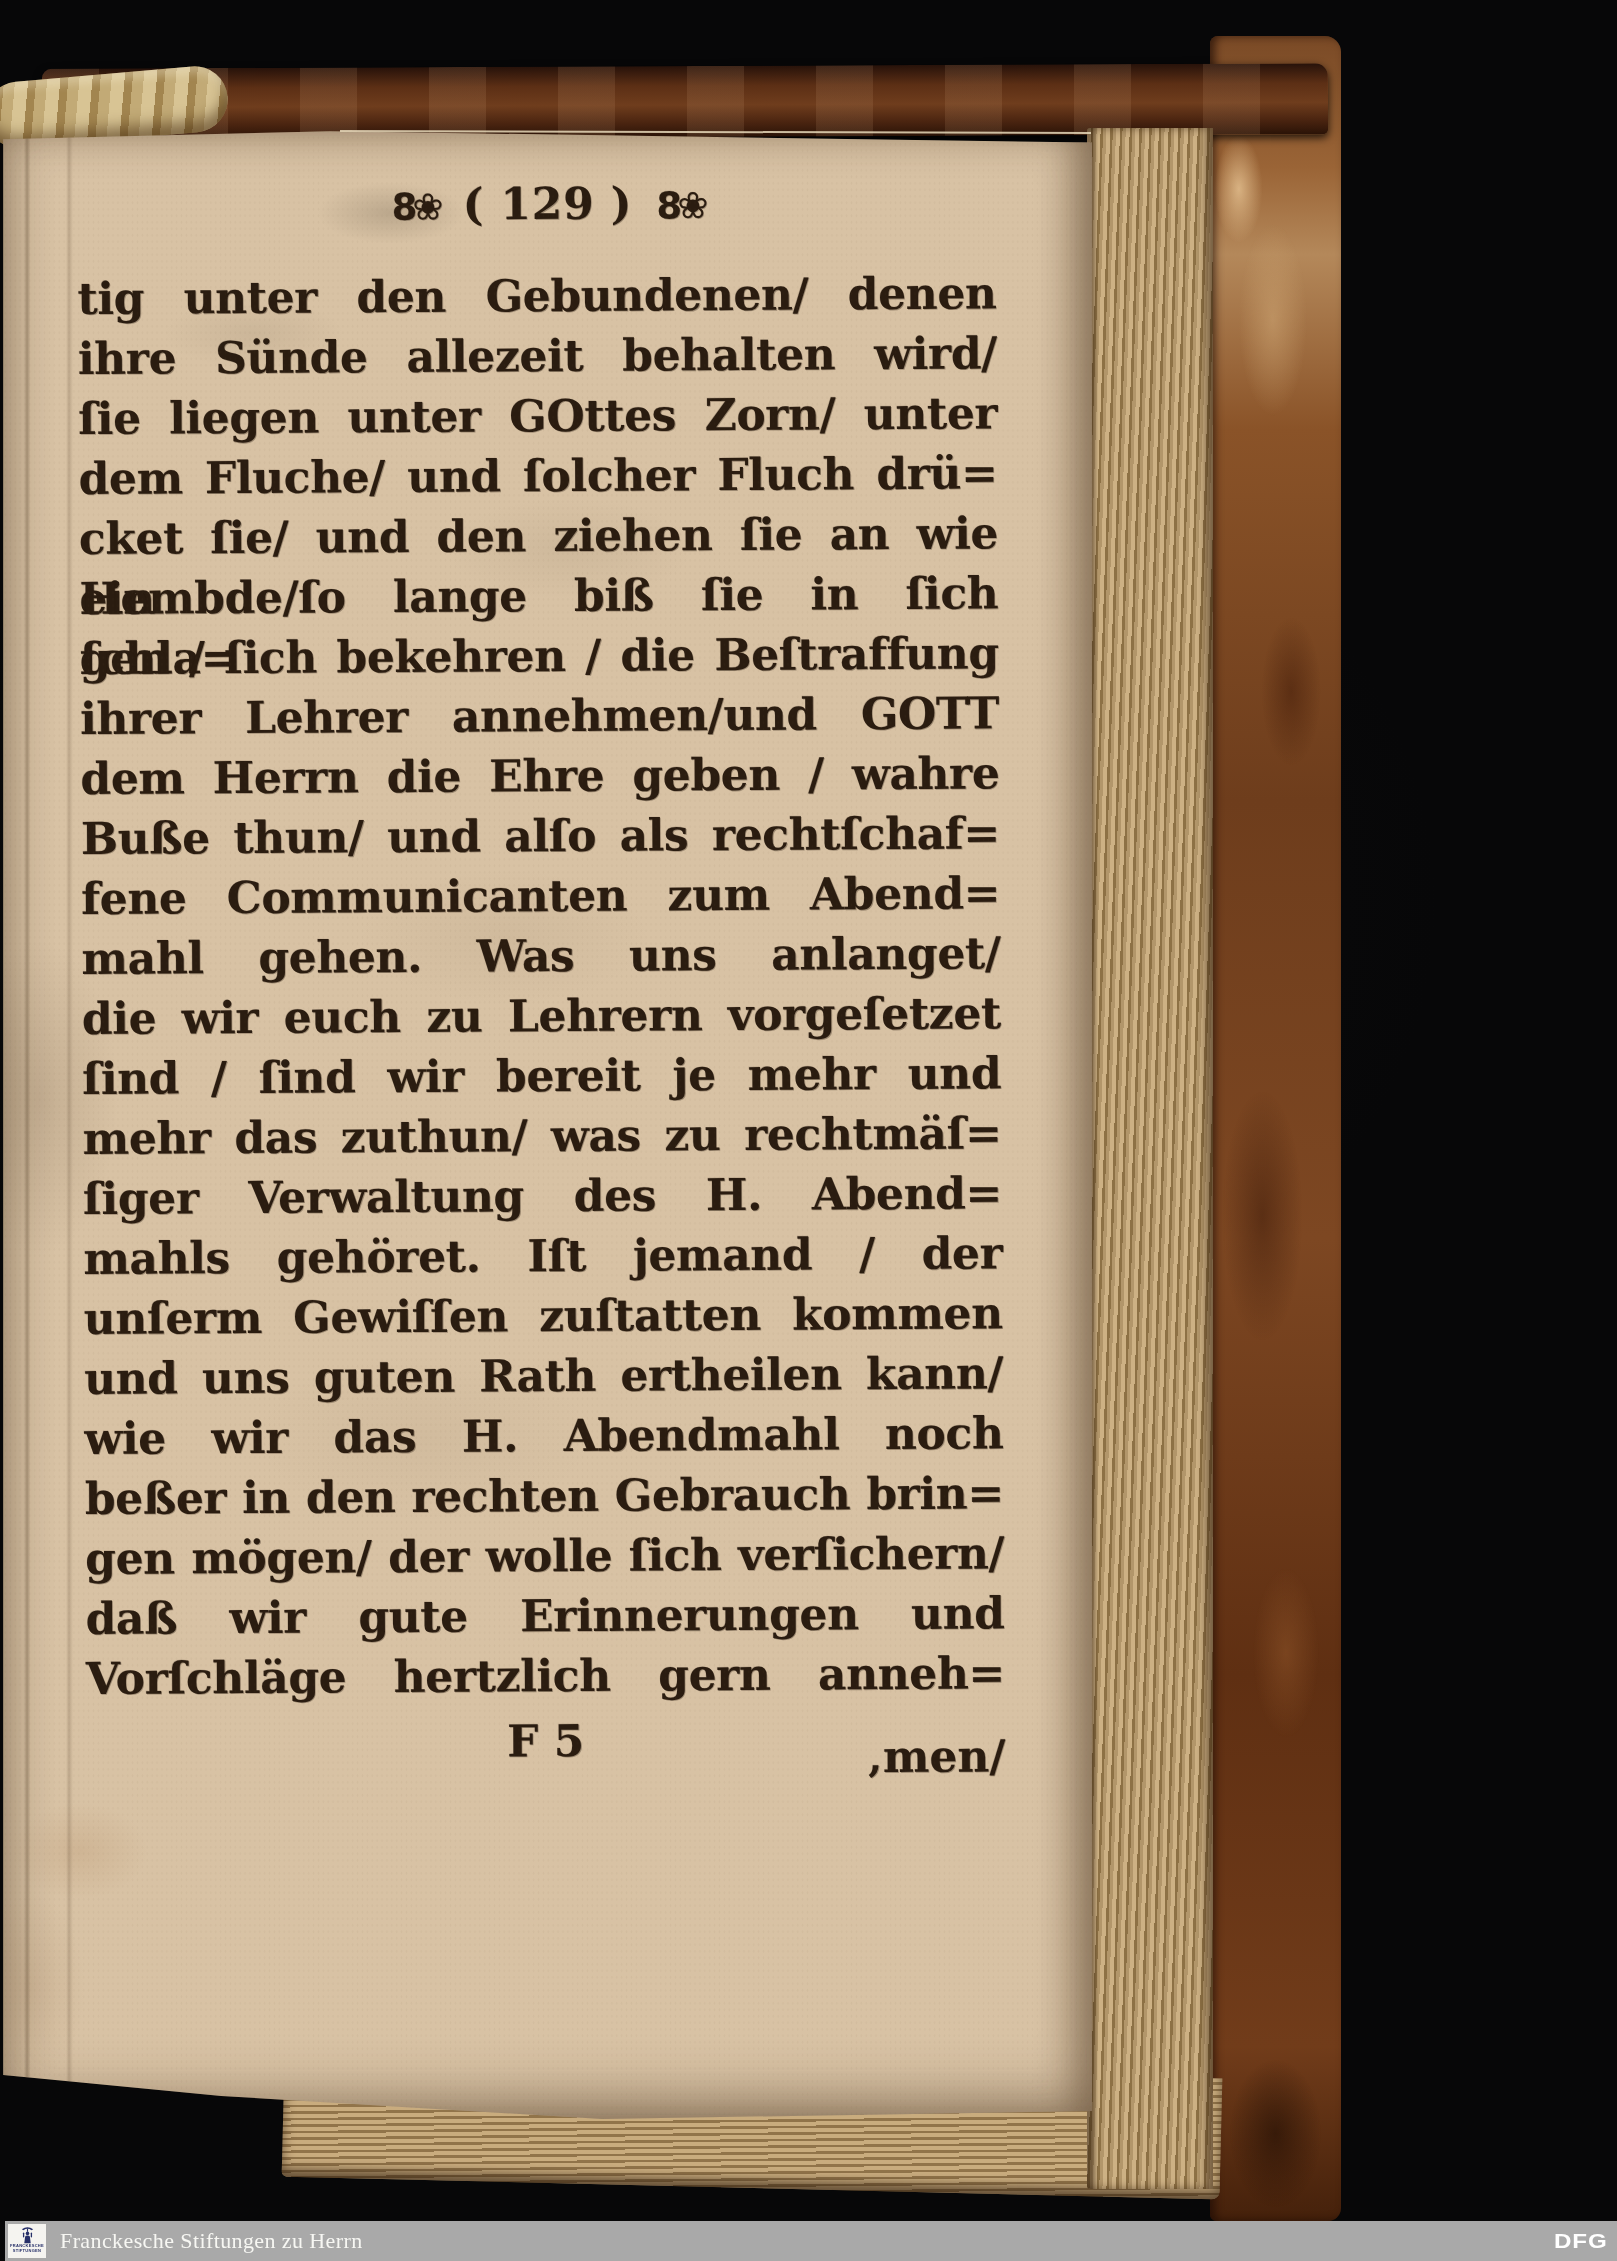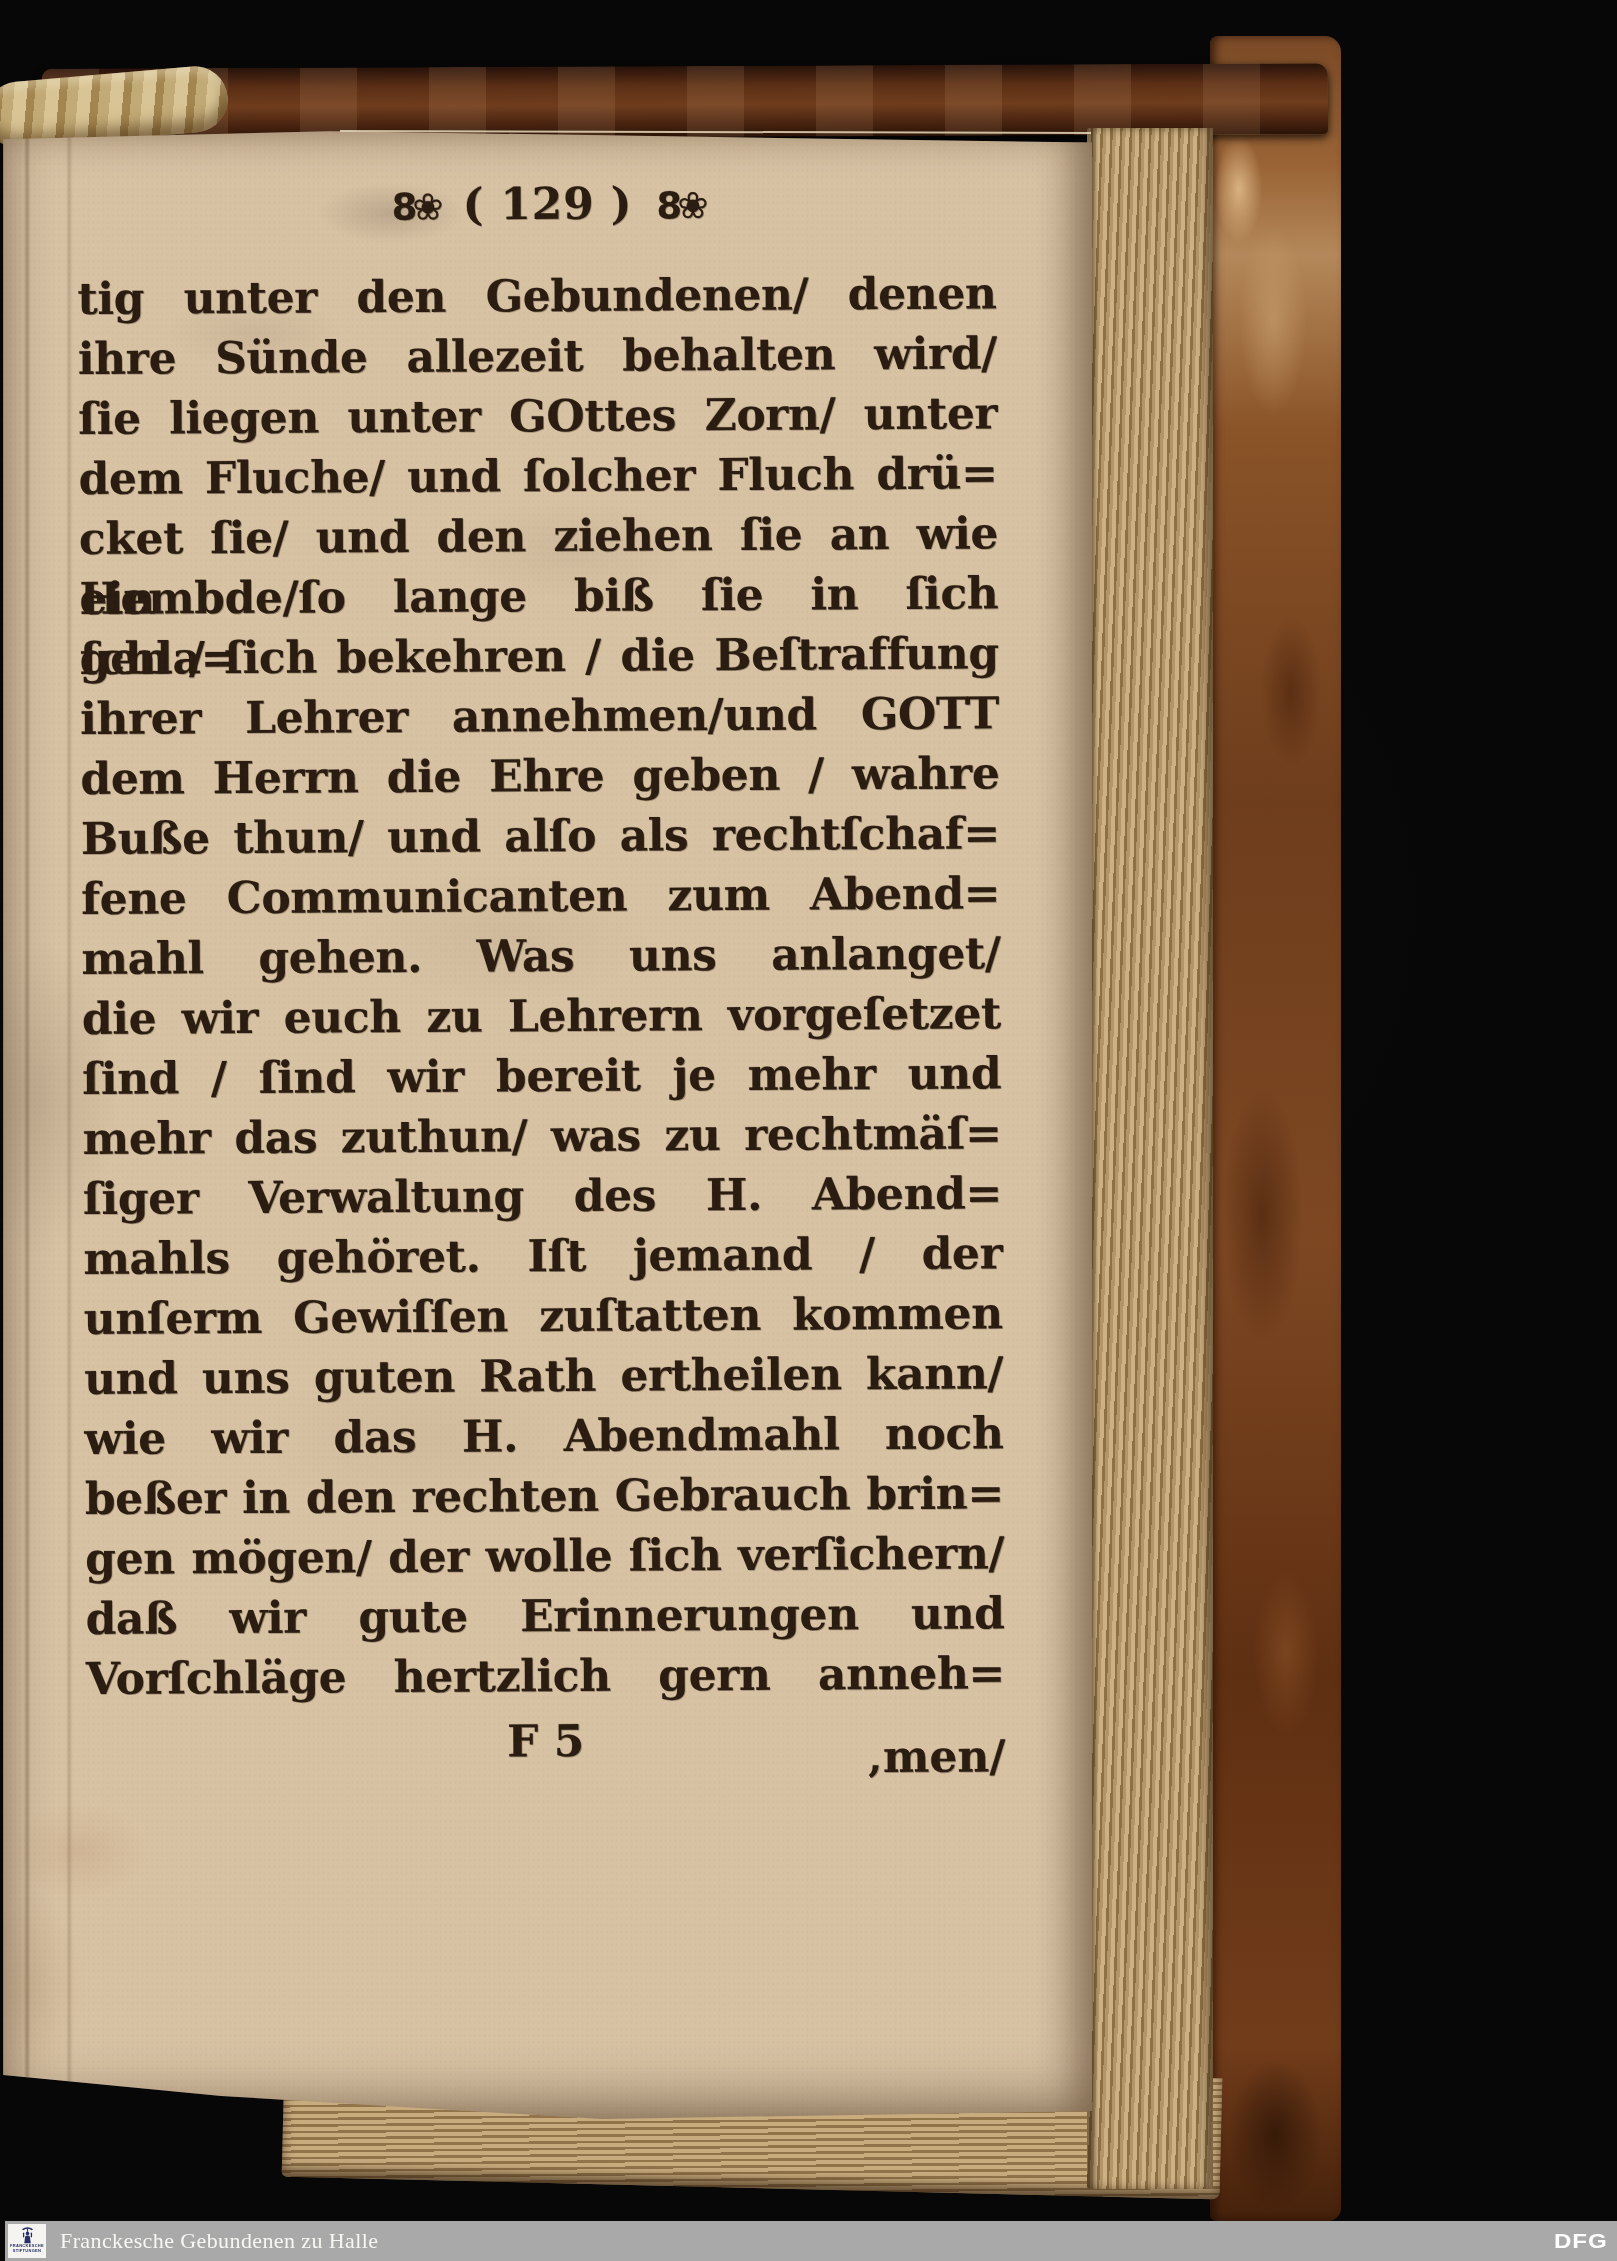--- a/index.html
+++ b/index.html
@@ -205,18 +205,18 @@
       <rect x="7.3" y="3" width="1.4" height="4" fill="#273069"></rect>
       <circle cx="8" cy="9" r="2.2" fill="#273069"></circle>
       <path d="M4 21 L5 13 Q5.5 11.5 8 11.5 Q10.5 11.5 11 13 L12 21 Z" fill="#273069"></path>
       <rect x="2.4" y="8" width="1.6" height="6" rx="0.8" fill="#273069"></rect>
       <rect x="12" y="8" width="1.6" height="6" rx="0.8" fill="#273069"></rect>
     </svg>
     <div class="logo-text">FRANCKESCHE</div>
     <div class="logo-text">STIFTUNGEN</div>
   </div>
 
-  <div class="footer-title">Franckesche Gebundenen zu Halle</div>
+  <div class="footer-title">Franckesche Stiftungen zu Herrn</div>
 
   <div class="dfg-logo">DFG</div>
 
 </div>
 
 
 </body></html>

